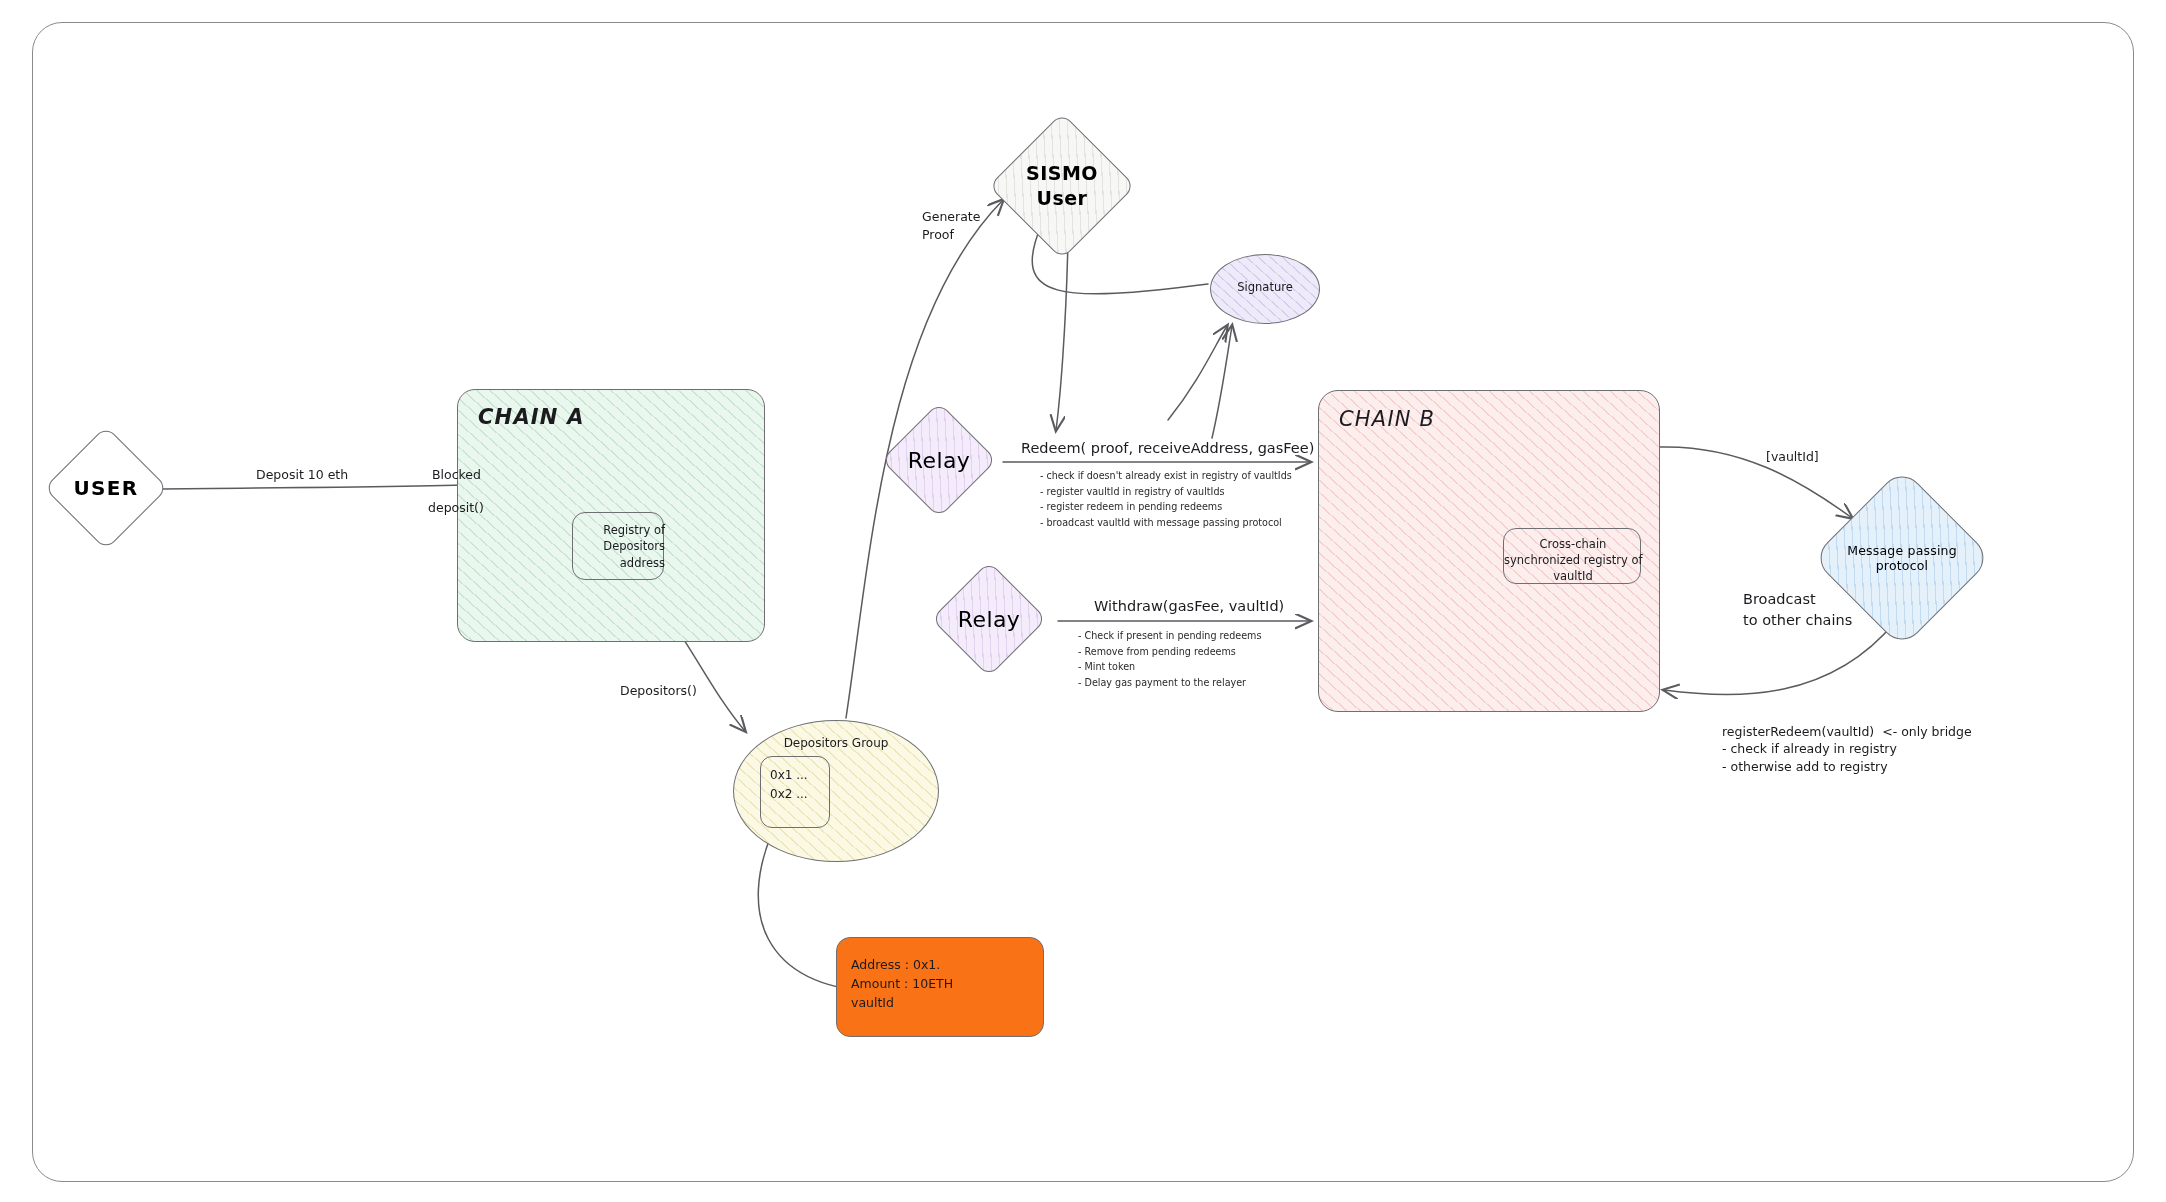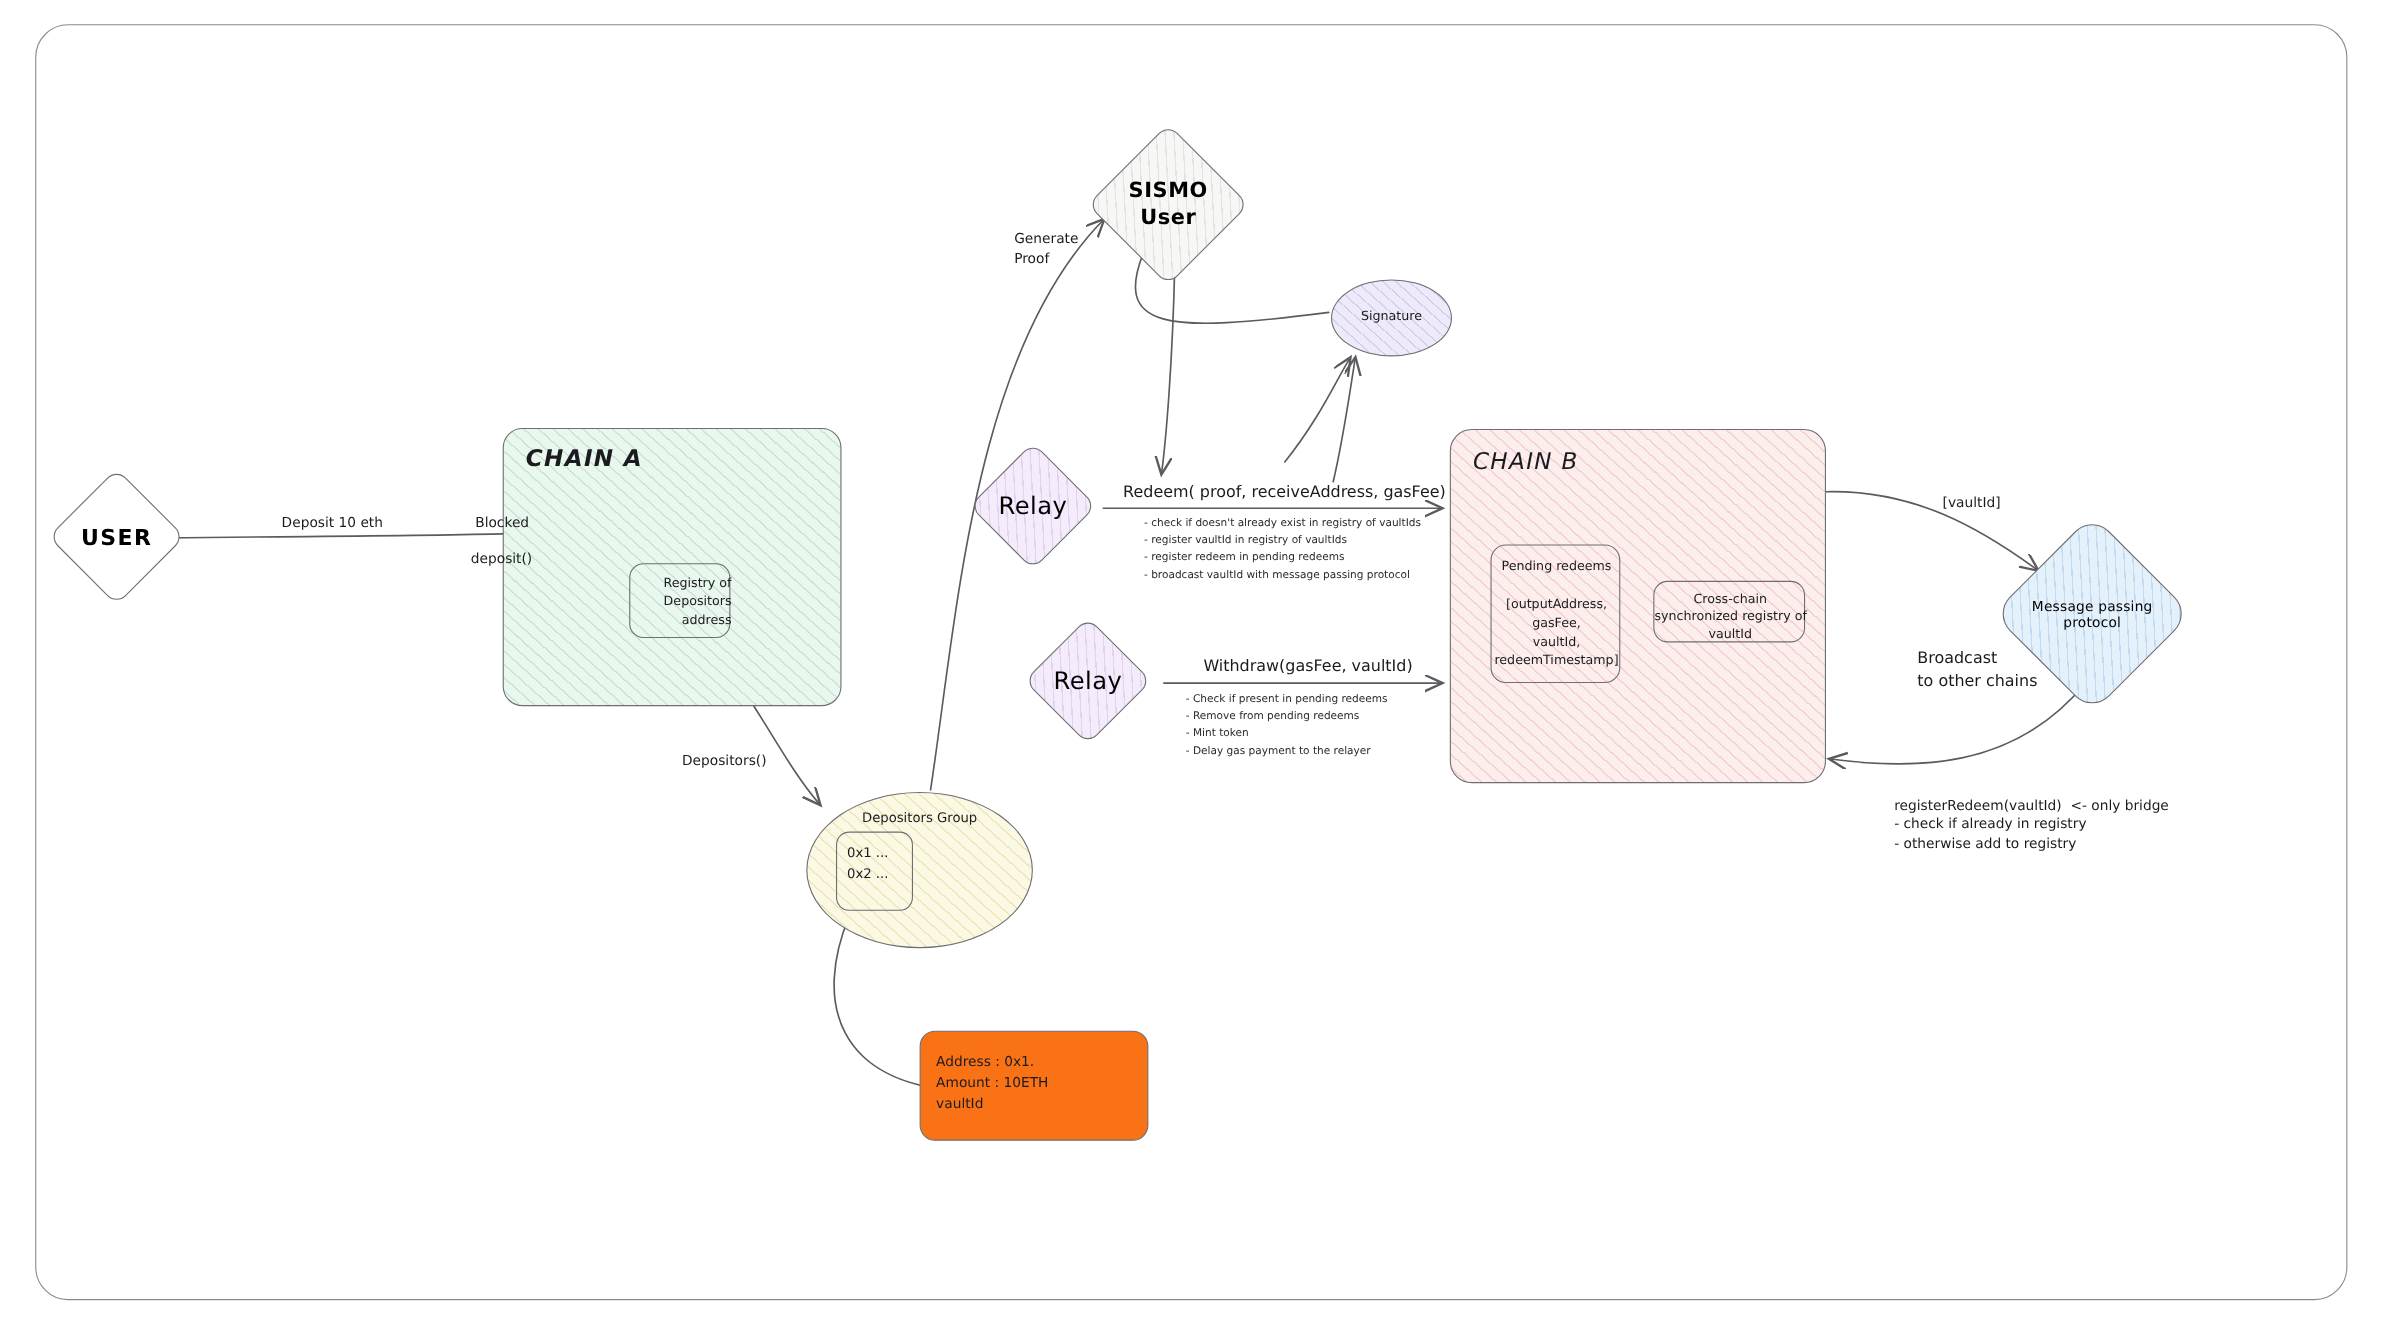--- a/index.html
+++ b/index.html
@@ -130,28 +130,20 @@
   </div>
   <div class="node" id="regDep">
     <div class="txt lbl">Registry of
 Depositors
 address</div>
   </div>
 
   <div class="node" id="chainB">
     <div class="txt lbl">CHAIN B</div>
   </div>
-  <div class="node" id="pendRed">
-    <div class="txt lbl">Pending redeems
-
-[outputAddress,
-gasFee,
-vaultId,
-redeemTimestamp]</div>
-  </div>
   <div class="node" id="crossReg">
     <div class="txt lbl">Cross-chain
 synchronized registry of
 vaultId</div>
   </div>
 
   <div class="diamond" id="userD">
     <div class="dshape"></div>
     <div class="dlabel">USER</div>
   </div>

